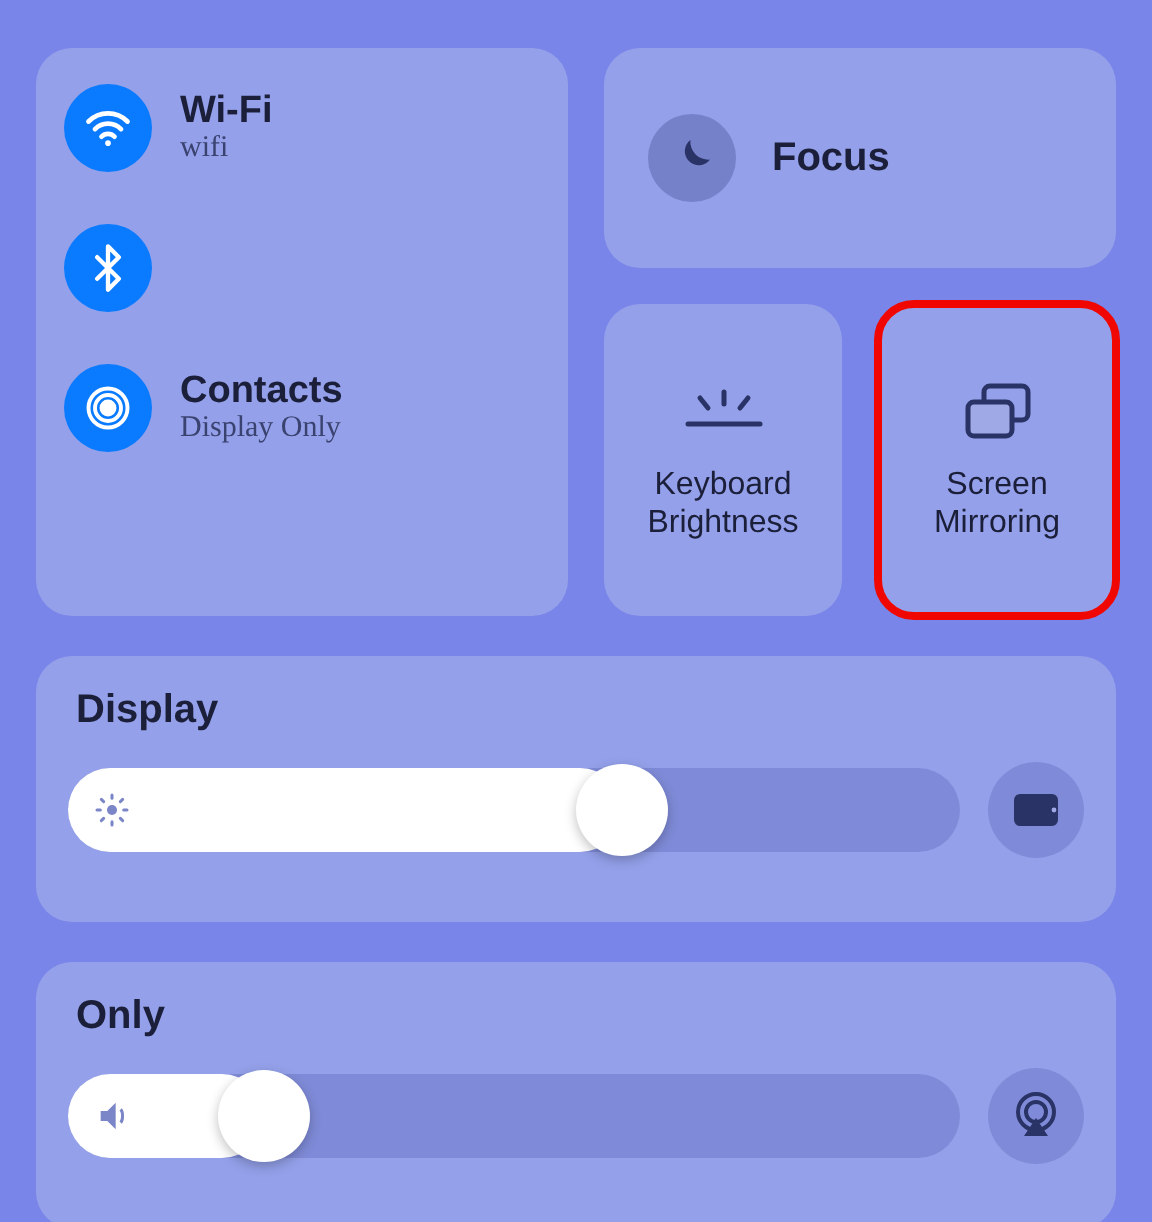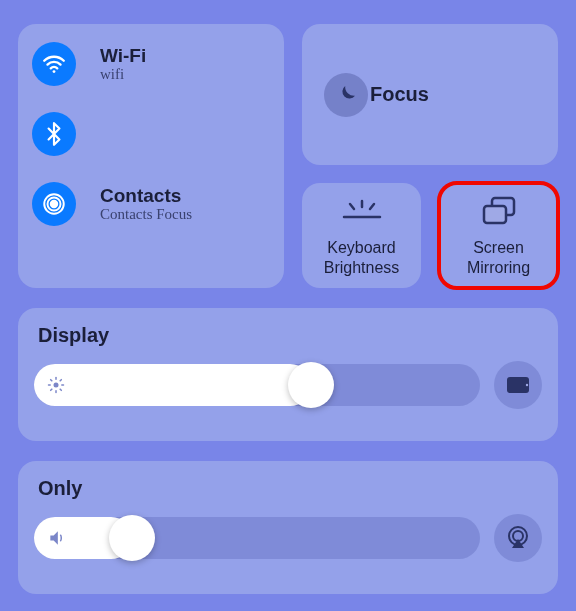--- a/index.html
+++ b/index.html
@@ -16,49 +16,49 @@
     background: rgba(160, 172, 235, 0.7);
     border-radius: 18px;
   }
   .connectivity {
     width: 266px;
     padding: 18px 14px;
     display: flex;
     flex-direction: column;
     gap: 26px;
   }
-  .conn-item { display: flex; align-items: center; gap: 24px; }
+  .conn-item { display: flex; align-items: center; gap: 14px; }
   .conn-icon {
     width: 44px; height: 44px;
     border-radius: 50%;
     background: #0a7aff;
     display: flex; align-items: center; justify-content: center;
     flex-shrink: 0;
   }
   .conn-icon svg { width: 26px; height: 26px; }
   .conn-text .title { font-size: 19px; font-weight: 600; color: #1b1f3a; }
   .conn-text .sub { font-size: 15px; color: #3a4270; margin-top: -1px; font-family: Liberation Serif, serif; }
 
   .right-col { display: flex; flex-direction: column; gap: 18px; flex: 1; }
   .focus {
-    height: 141px;
-    display: flex; align-items: center; gap: 2px;
+    height: 110px;
+    display: flex; align-items: center; gap: 18px;
     padding: 0 22px;
   }
   .focus-icon {
     width: 44px; height: 44px; border-radius: 50%;
     background: rgba(60, 70, 140, 0.35);
     display:flex;align-items:center;justify-content:center;
   }
   .focus-title { font-size: 20px; font-weight: 600; color: #1b1f3a; }
 
   .tiles { display: flex; gap: 18px; }
   .tile {
     flex: 1;
-    height: 105px;
+    height: 156px;
     border-radius: 18px;
     background: rgba(160, 172, 235, 0.7);
     display: flex; flex-direction: column;
     align-items: center; justify-content: center;
     gap: 10px;
     text-align: center;
   }
   .tile.highlight { outline: 4px solid #f00702; outline-offset: -2px; }
   .tile-label { font-size: 16px; font-weight: 500; color: #1b1f3a; line-height: 1.2; white-space: pre-line; }
   .tile-icon { height: 34px; display:flex; align-items:center; justify-content:center; }
@@ -133,21 +133,21 @@
     <div class="conn-item">
       <div class="conn-icon">
         <svg viewBox="0 0 24 24" fill="none" stroke="#fff" stroke-width="1.8">
           <circle cx="12" cy="12" r="3" fill="#fff"></circle>
           <circle cx="12" cy="12" r="6"></circle>
           <circle cx="12" cy="12" r="9"></circle>
         </svg>
       </div>
       <div class="conn-text">
         <div class="title">Contacts</div>
-        <div class="sub">Contacts Focus</div>
+        <div class="sub">Display Only</div>
       </div>
     </div>
   </div>
 
   <div class="right-col">
     <div class="panel focus">
       <div class="focus-icon">
         <svg width="24" height="24" viewBox="0 0 24 24">
             <path fill="#2a3366" d="M21 12.8A9 9 0 0111.2 3 7 7 0 1021 12.8z"></path>
           </svg>

